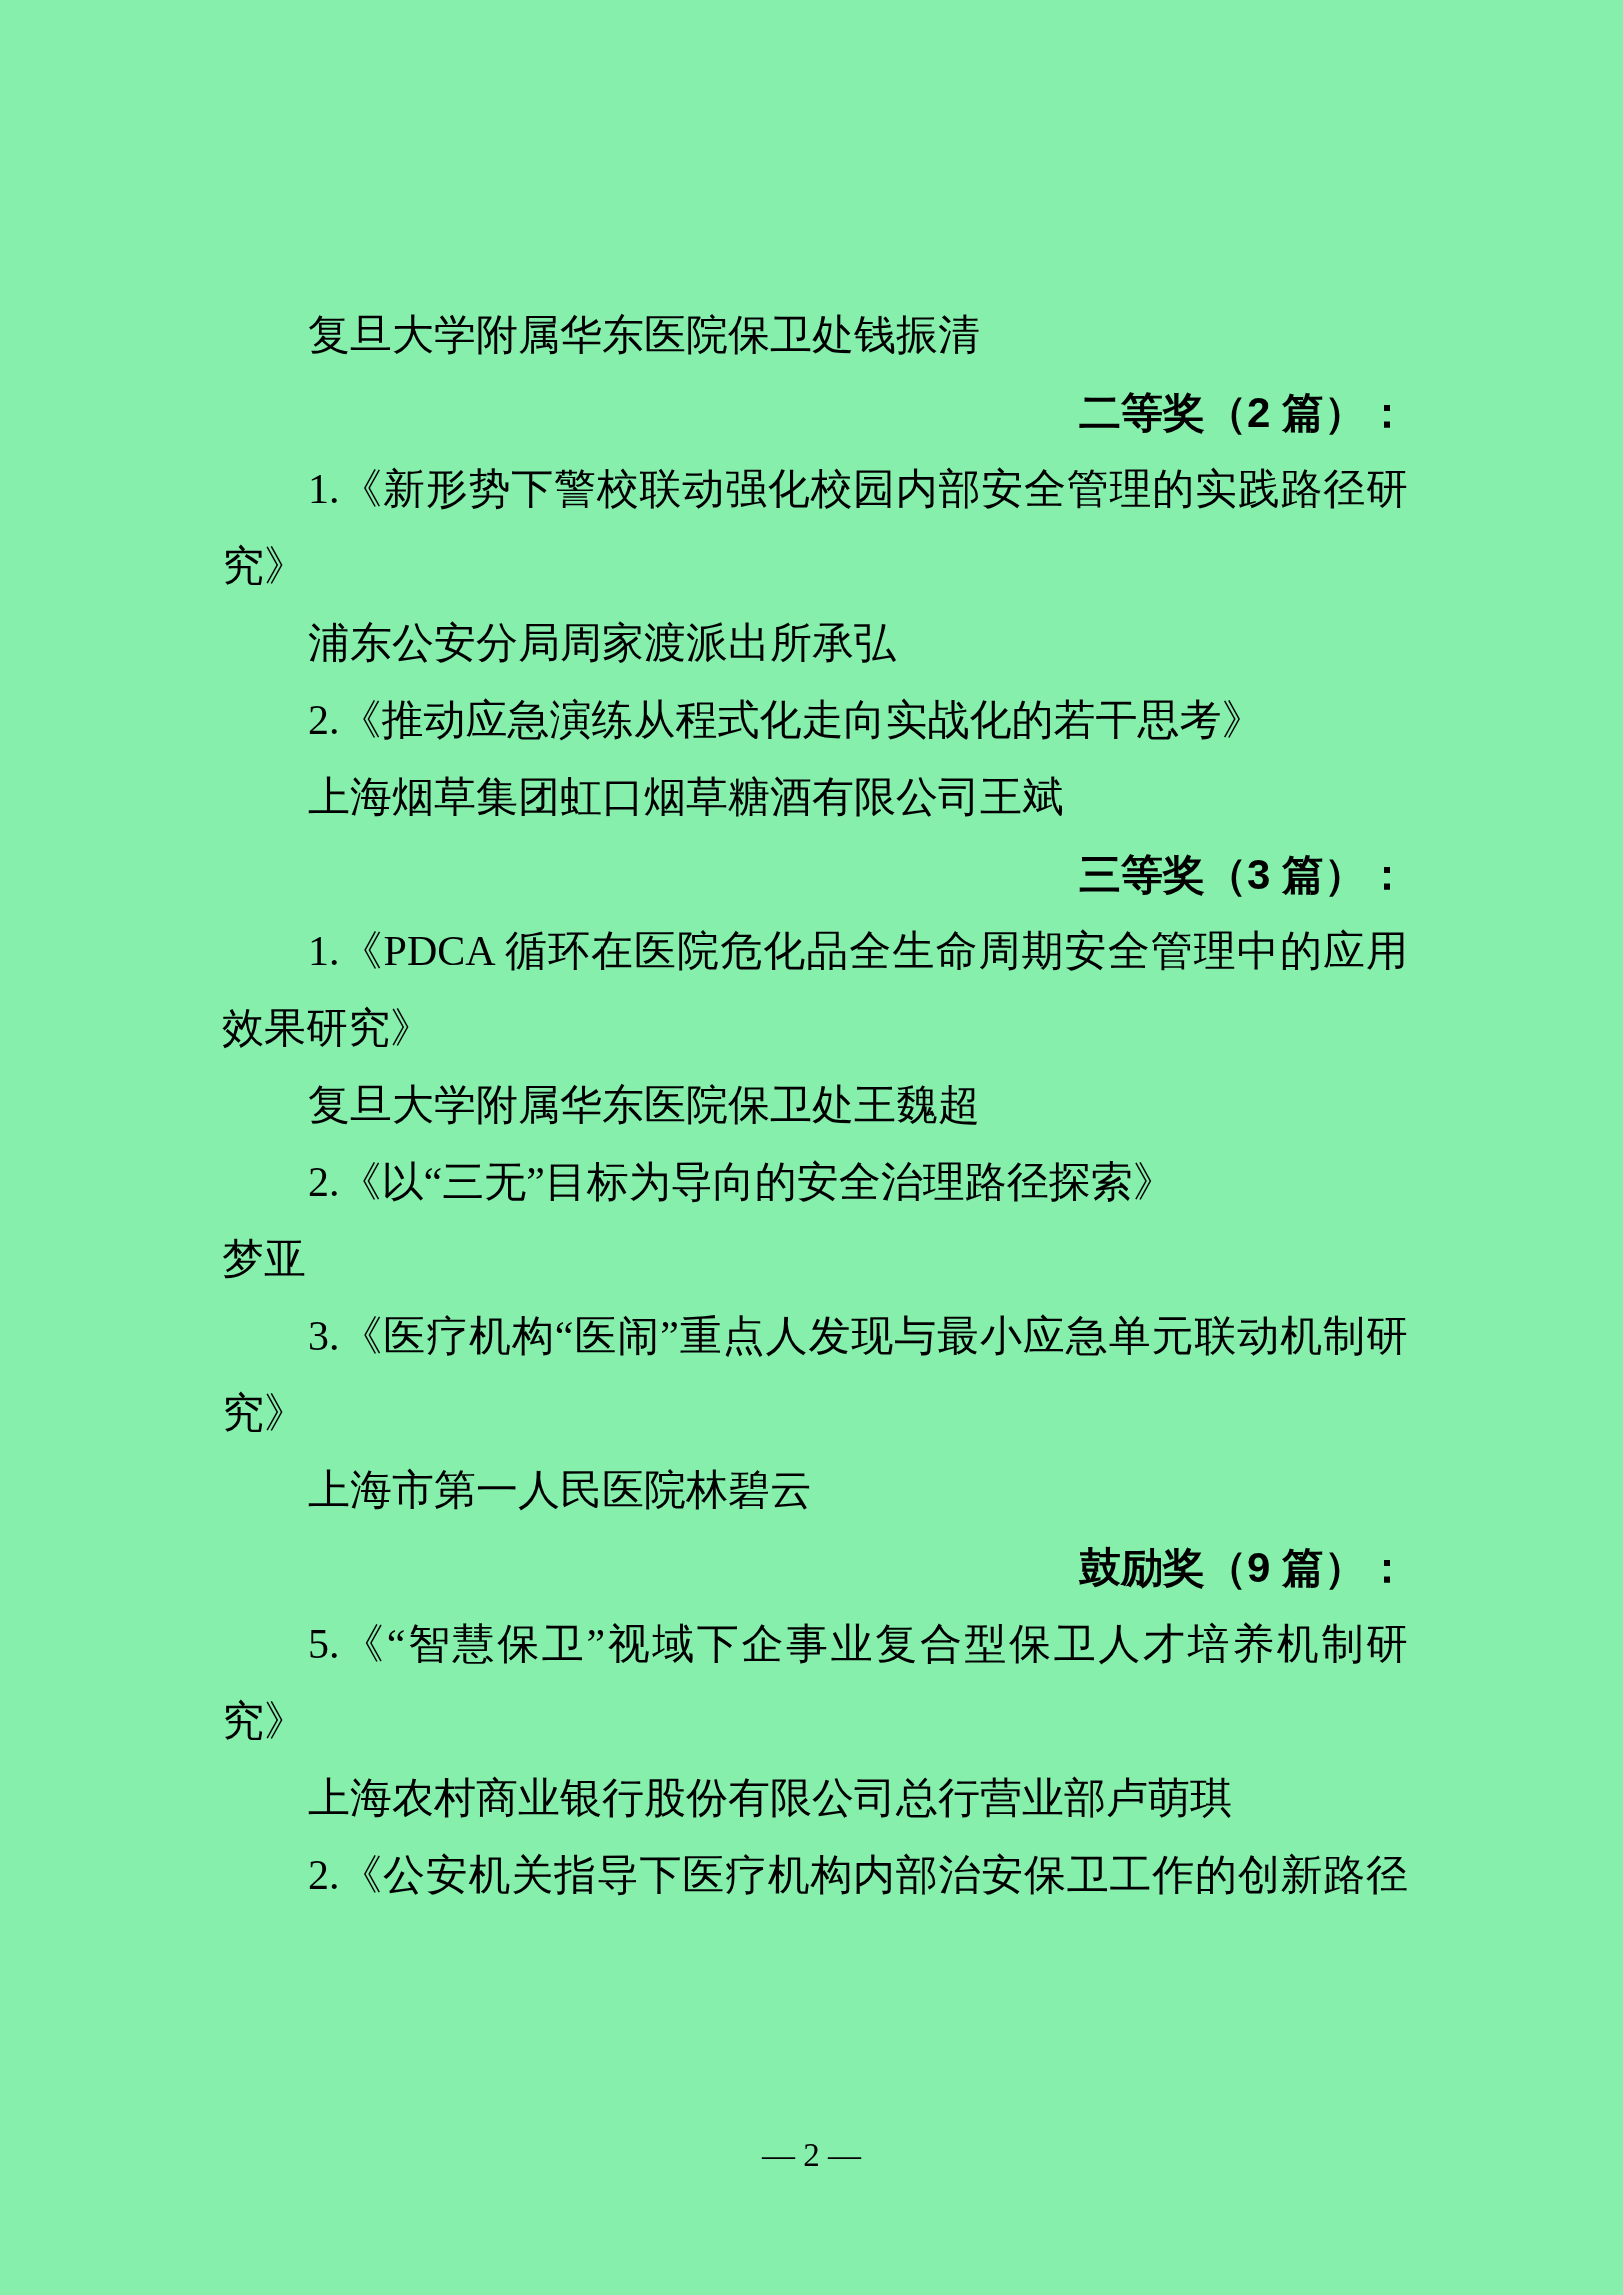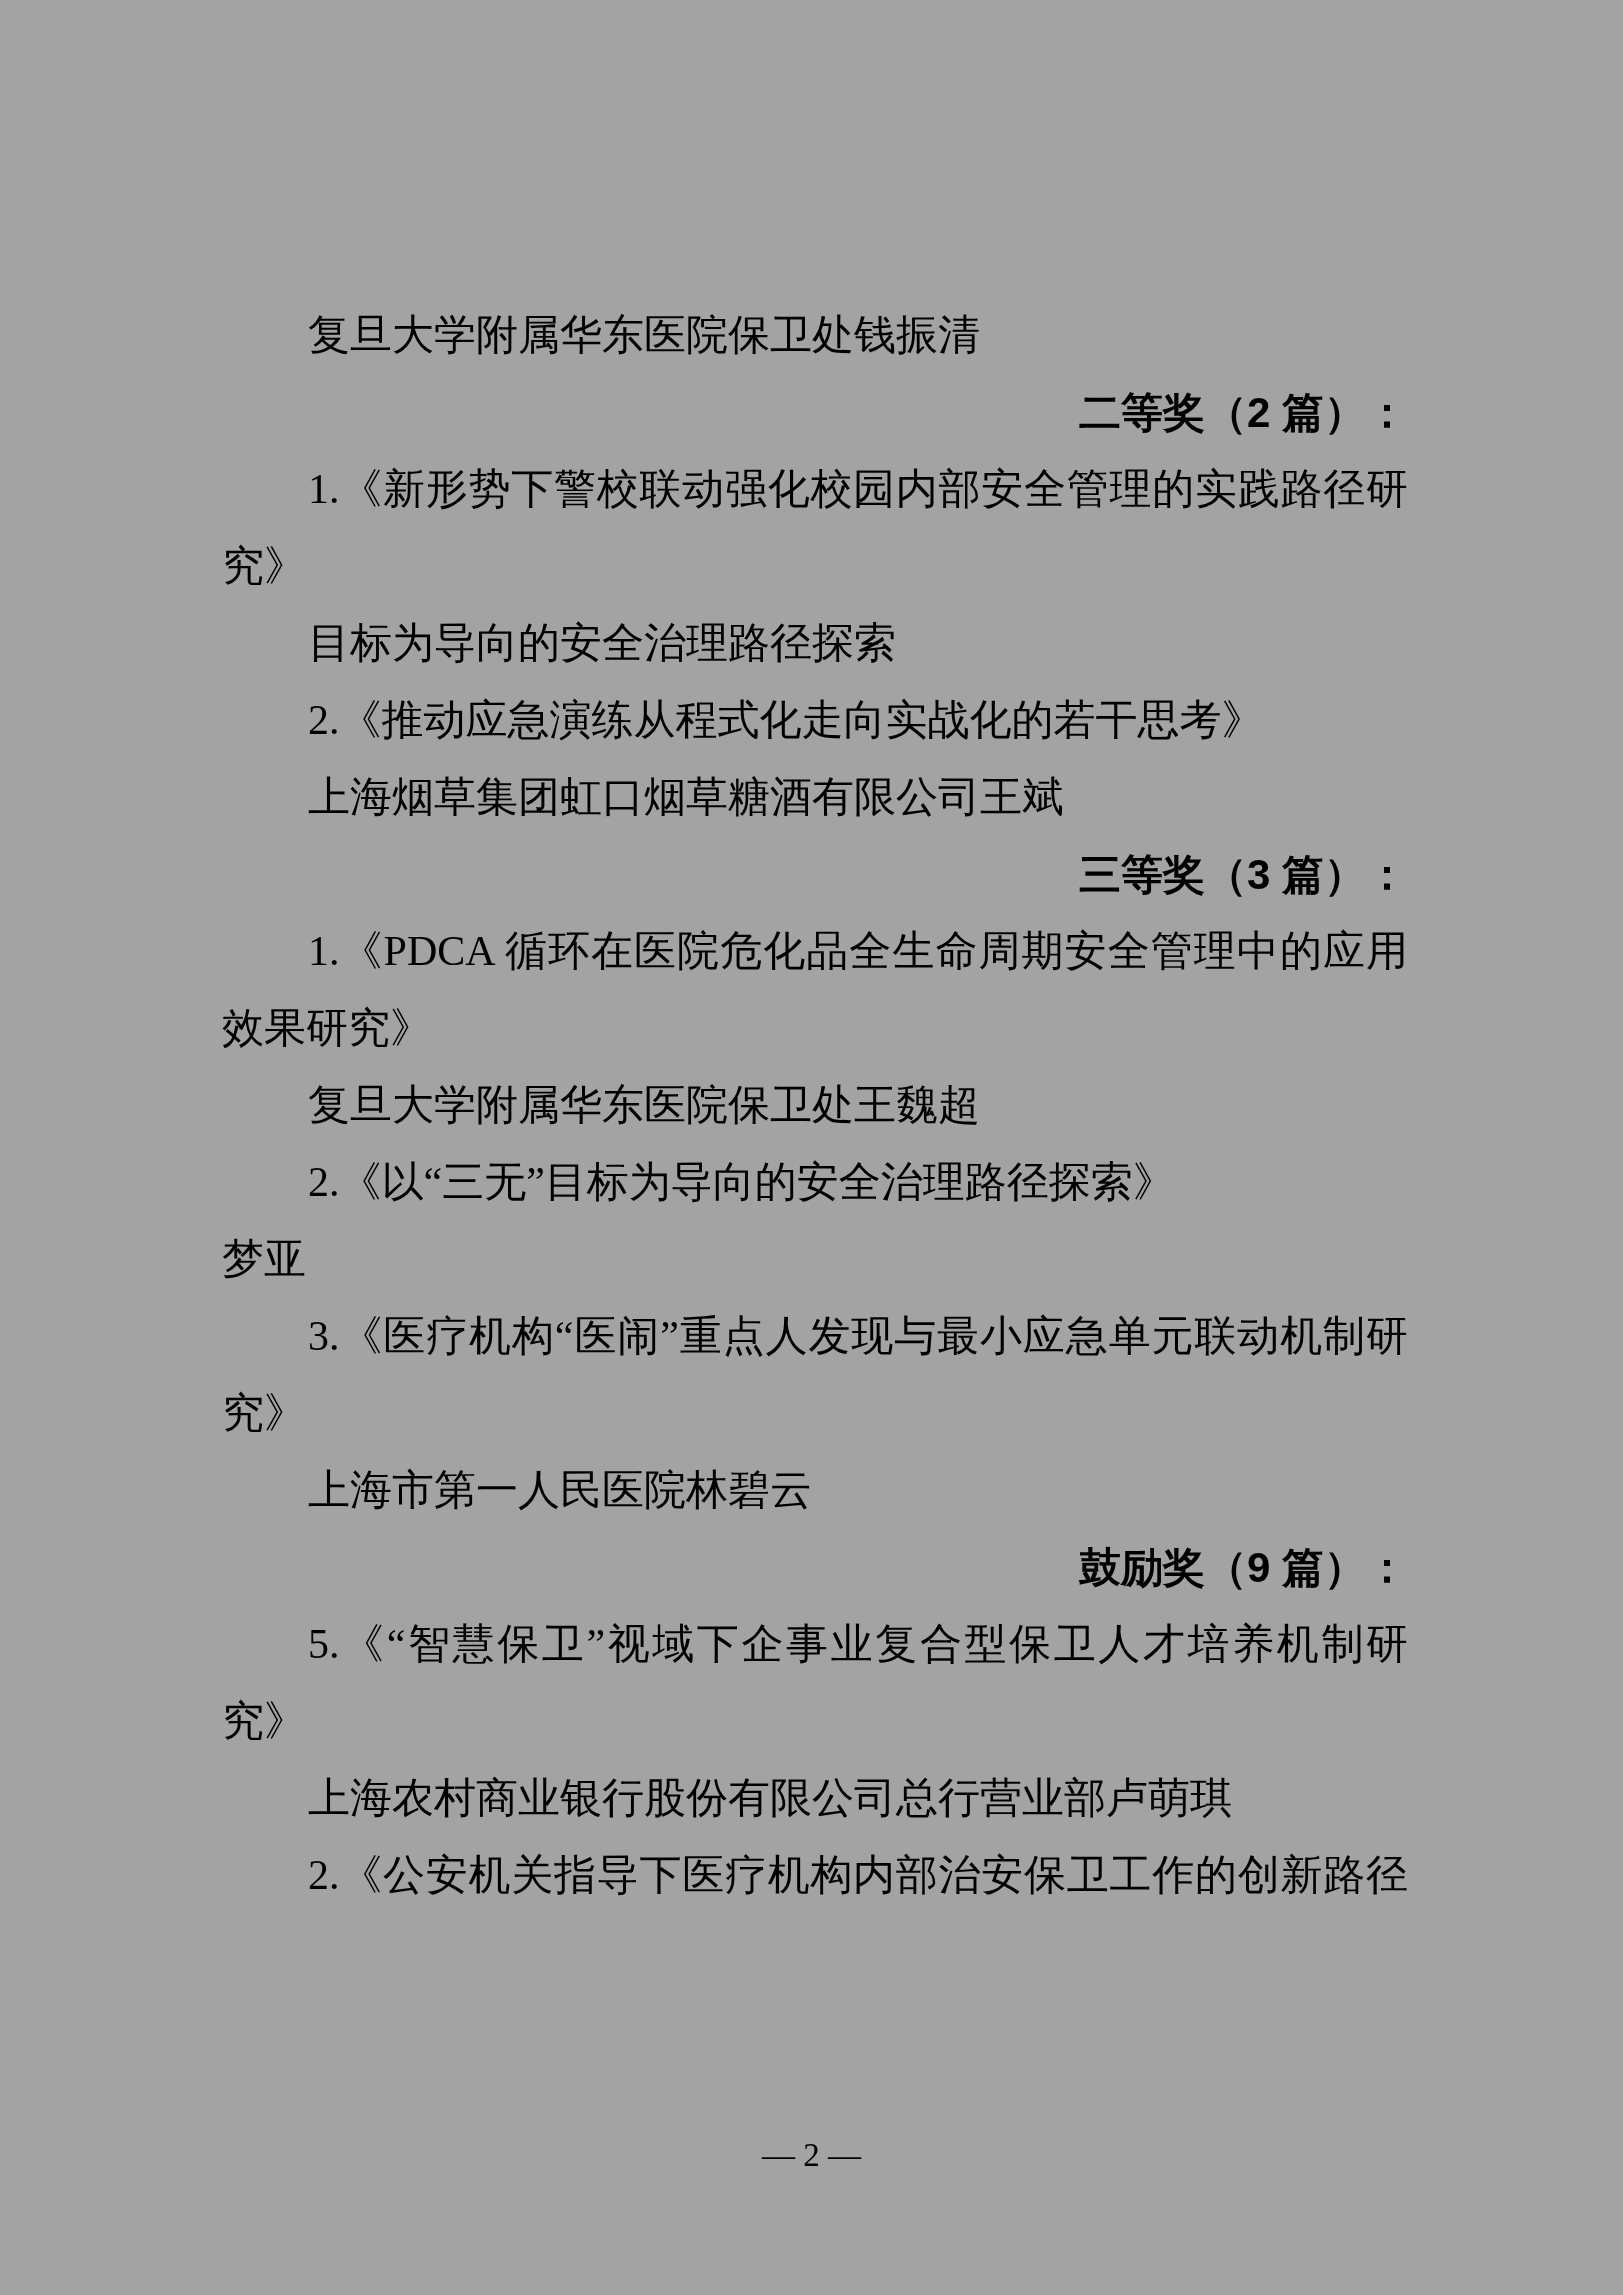--- a/index.html
+++ b/index.html
@@ -4,21 +4,21 @@
 <style>
   html, body {
     margin: 0;
     padding: 0;
     background: #ffffff;
   }
   .page {
     position: relative;
     width: 1623px;
     height: 2295px;
-    background: #a3a3a3;
+    background: #86efac;
     color: #000000;
     overflow: hidden;
   }
   .doc-body {
     position: absolute;
     left: 222px;
     top: 297px;
     width: 1186px;
   }
   .line {
@@ -56,21 +56,21 @@
 </style>
 </head>
 <body>
 
 <div class="page">
   <div class="doc-body">
       <div class="line indent">复旦大学附属华东医院保卫处钱振清</div>
       <div class="line indent bold">二等奖（2 篇）：</div>
       <div class="line indent fill">1.《新形势下警校联动强化校园内部安全管理的实践路径研</div>
       <div class="line">究》</div>
-      <div class="line indent">目标为导向的安全治理路径探索</div>
+      <div class="line indent">浦东公安分局周家渡派出所承弘</div>
       <div class="line indent">2.《推动应急演练从程式化走向实战化的若干思考》</div>
       <div class="line indent">上海烟草集团虹口烟草糖酒有限公司王斌</div>
       <div class="line indent bold">三等奖（3 篇）：</div>
       <div class="line indent fill">1.《PDCA 循环在医院危化品全生命周期安全管理中的应用</div>
       <div class="line">效果研究》</div>
       <div class="line indent">复旦大学附属华东医院保卫处王魏超</div>
       <div class="line indent">2.《以“三无”目标为导向的安全治理路径探索》</div>
       <div class="line">梦亚</div>
       <div class="line indent fill">3.《医疗机构“医闹”重点人发现与最小应急单元联动机制研</div>
       <div class="line">究》</div>

